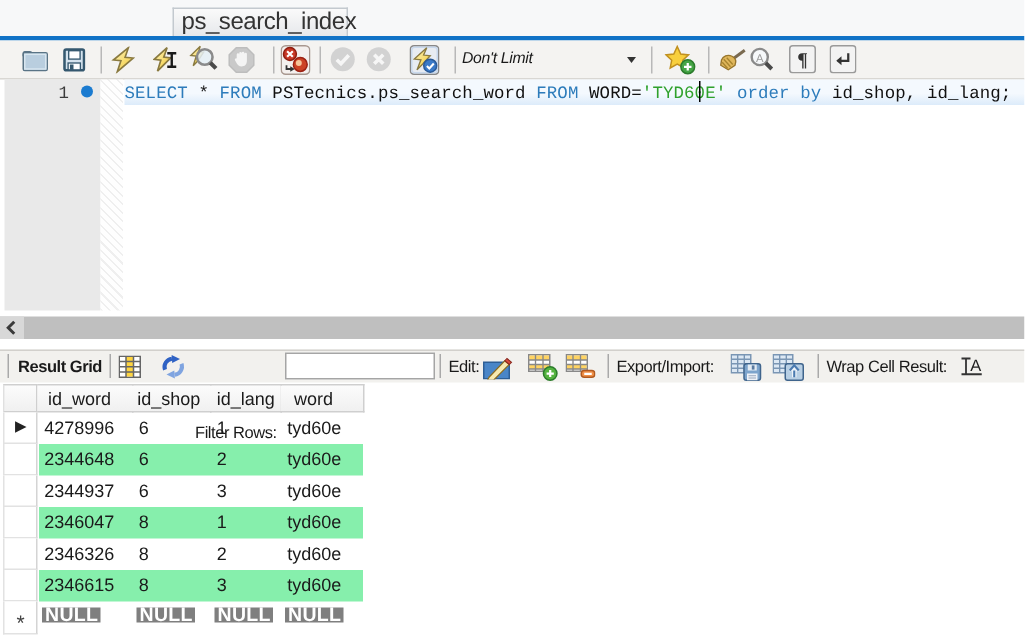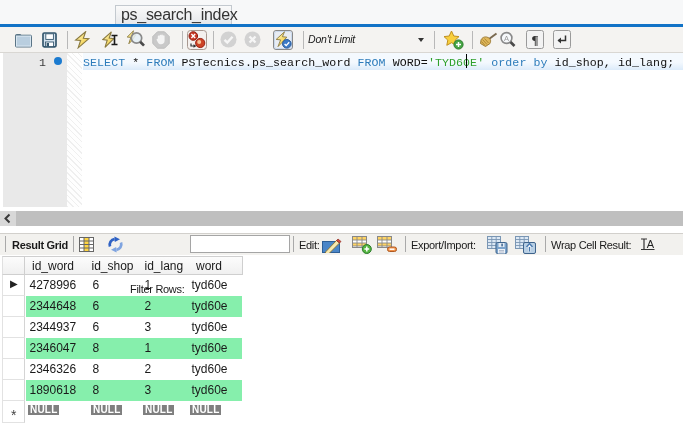--- a/index.html
+++ b/index.html
@@ -59,21 +59,21 @@
   .hcell { position:absolute; top:256px; height:19px;
      background:linear-gradient(#fcfcfc,#f0f0f0);
      border-right:1px solid #cfcfcf; border-top:1px solid #cfcfcf; border-bottom:1px solid #cfcfcf;
      font-size:12px; color:#1a1a1a; text-align:center; line-height:18px; }
   .selcell { position:absolute; left:2px; width:23px; height:21px; background:#fff;
      border-right:1px solid #d4d4d4; border-bottom:1px solid #e2e2e2; border-left:1px solid #e2e2e2;}
   .row { position:absolute; left:26px; width:216px; height:21px; font-size:12px; color:#1a1a1a; }
   .row.alt { background:#86efac; }
   .cell { position:absolute; top:3px; }
   .nullb { position:absolute; top:4px; height:10px; background:#7f7f7f; color:#fff;
-     font-size:10px; font-weight:bold; line-height:10px; padding:0 2px; letter-spacing:0.2px;}
+     font-size:13px; font-weight:bold; line-height:10px; padding:0 2px; letter-spacing:0.2px;}
 </style>
 </head>
 <body>
 <div id="app">
 
   <div class="abs" id="tabbar"></div>
   <div class="abs" id="tab2">
       <span class="t">ps_search_index</span>
     </div>
   <div class="abs" id="tabline"></div>
@@ -317,21 +317,21 @@
       </div>
       <div class="selcell" style="top:359px;"></div>
       <div class="row" style="top:359px;">
         <span class="cell" style="left:3.5px;">2346326</span>
         <span class="cell" style="left:66.5px;">8</span>
         <span class="cell" style="left:118.5px;">2</span>
         <span class="cell" style="left:165.5px;">tyd60e</span>
       </div>
       <div class="selcell" style="top:380px;"></div>
       <div class="row alt" style="top:380px;">
-        <span class="cell" style="left:3.5px;">1890618</span>
+        <span class="cell" style="left:3.5px;">2346615</span>
         <span class="cell" style="left:66.5px;">8</span>
         <span class="cell" style="left:118.5px;">3</span>
         <span class="cell" style="left:165.5px;">tyd60e</span>
       </div>
       <div class="selcell" style="top:401px;height:22px;">
         <span style="position:absolute;left:8px;top:6px;font-size:14px;color:#444;">*</span>
       </div>
       <div class="row" style="top:401px;height:22px;">
         <span class="nullb" style="left:2px;">NULL</span>
         <span class="nullb" style="left:65px;">NULL</span>

